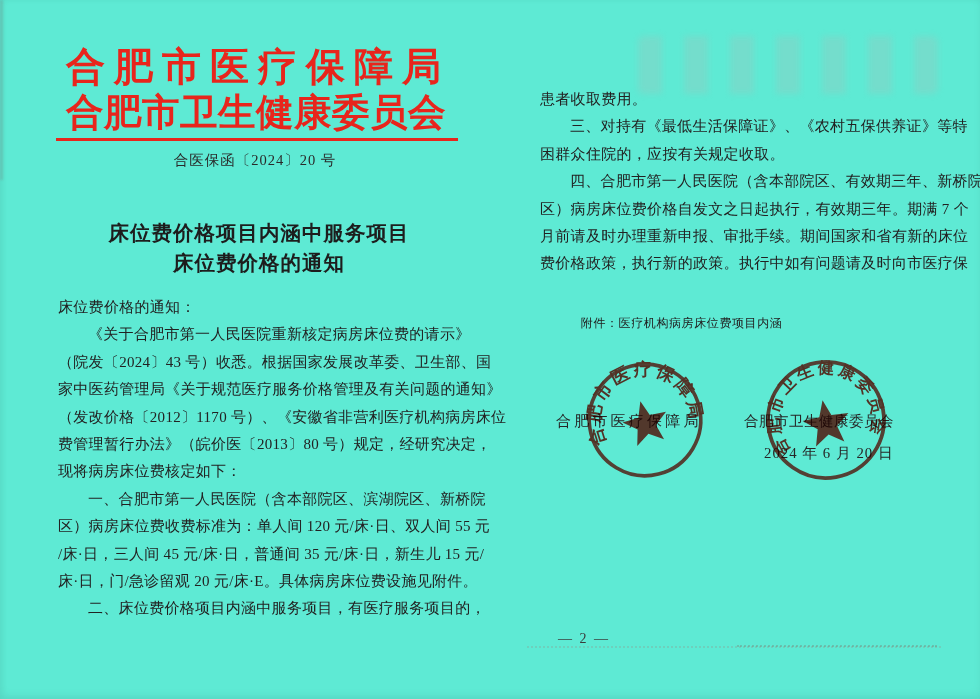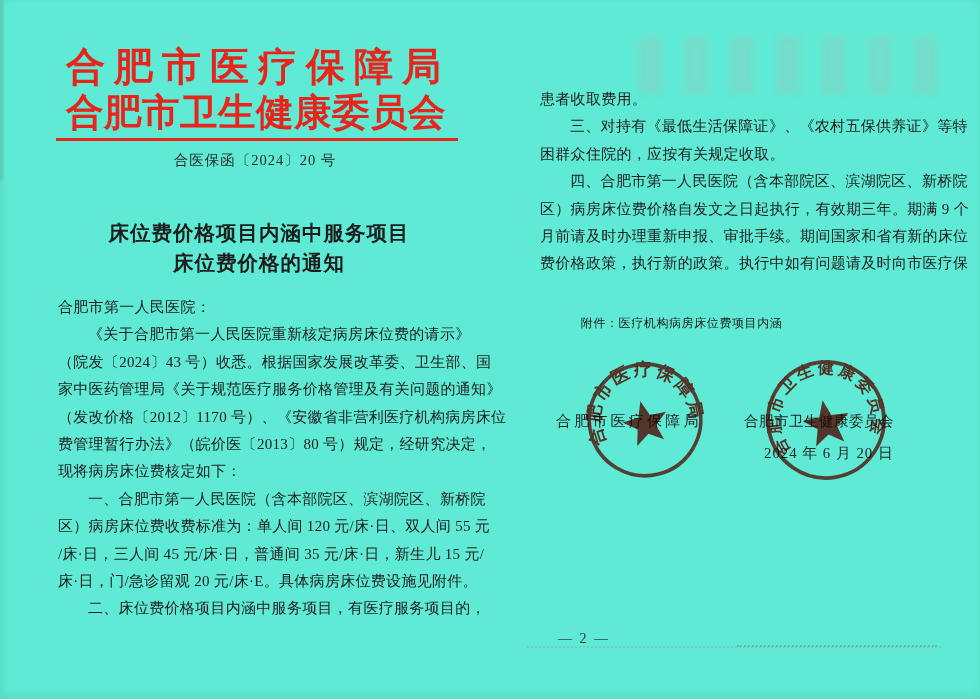--- a/index.html
+++ b/index.html
@@ -68,40 +68,40 @@
   <div class="org-line org-line2">合肥市卫生健康委员会</div>
   <div class="red-rule"></div>
   <div class="doc-number">合医保函〔2024〕20 号</div>
 
   <div class="doc-title">
     <div>床位费价格项目内涵中服务项目</div>
     <div>床位费价格的通知</div>
   </div>
 
   <div class="col col-left">
-    <div class="ln salutation">合肥市第一人民医院：</div>
+    <div class="ln salutation">床位费价格的通知：</div>
     <div class="ln ind">《关于合肥市第一人民医院重新核定病房床位费的请示》</div>
     <div class="ln">（院发〔2024〕43 号）收悉。根据国家发展改革委、卫生部、国</div>
     <div class="ln">家中医药管理局《关于规范医疗服务价格管理及有关问题的通知》</div>
     <div class="ln">（发改价格〔2012〕1170 号）、《安徽省非营利医疗机构病房床位</div>
     <div class="ln">费管理暂行办法》（皖价医〔2013〕80 号）规定，经研究决定，</div>
     <div class="ln">现将病房床位费核定如下：</div>
     <div class="ln ind">一、合肥市第一人民医院（含本部院区、滨湖院区、新桥院</div>
     <div class="ln">区）病房床位费收费标准为：单人间 120 元/床·日、双人间 55 元</div>
     <div class="ln">/床·日，三人间 45 元/床·日，普通间 35 元/床·日，新生儿 15 元/</div>
     <div class="ln">床·日，门/急诊留观 20 元/床·E。具体病房床位费设施见附件。</div>
     <div class="ln ind">二、床位费价格项目内涵中服务项目，有医疗服务项目的，</div>
   </div>
 
   <div class="col col-right">
     <div class="ln">患者收取费用。</div>
     <div class="ln ind">三、对持有《最低生活保障证》、《农村五保供养证》等特</div>
     <div class="ln">困群众住院的，应按有关规定收取。</div>
-    <div class="ln ind">四、合肥市第一人民医院（含本部院区、滨湖院区、新桥院</div>
-    <div class="ln">区）病房床位费价格自发文之日起执行，有效期三年。期满 9 个</div>
+    <div class="ln ind">四、合肥市第一人民医院（含本部院区、有效期三年、新桥院</div>
+    <div class="ln">区）病房床位费价格自发文之日起执行，有效期三年。期满 7 个</div>
     <div class="ln">月前请及时办理重新申报、审批手续。期间国家和省有新的床位</div>
     <div class="ln">费价格政策，执行新的政策。执行中如有问题请及时向市医疗保</div>
   </div>
 
   <div class="attachment">附件：医疗机构病房床位费项目内涵</div>
 
   <div class="sig sig-left-org">合肥市医疗保障局</div>
   <div class="sig sig-right-org">合肥市卫生健康委员会</div>
   <div class="sig sig-date">2024 年 6 月 20 日</div>
 

